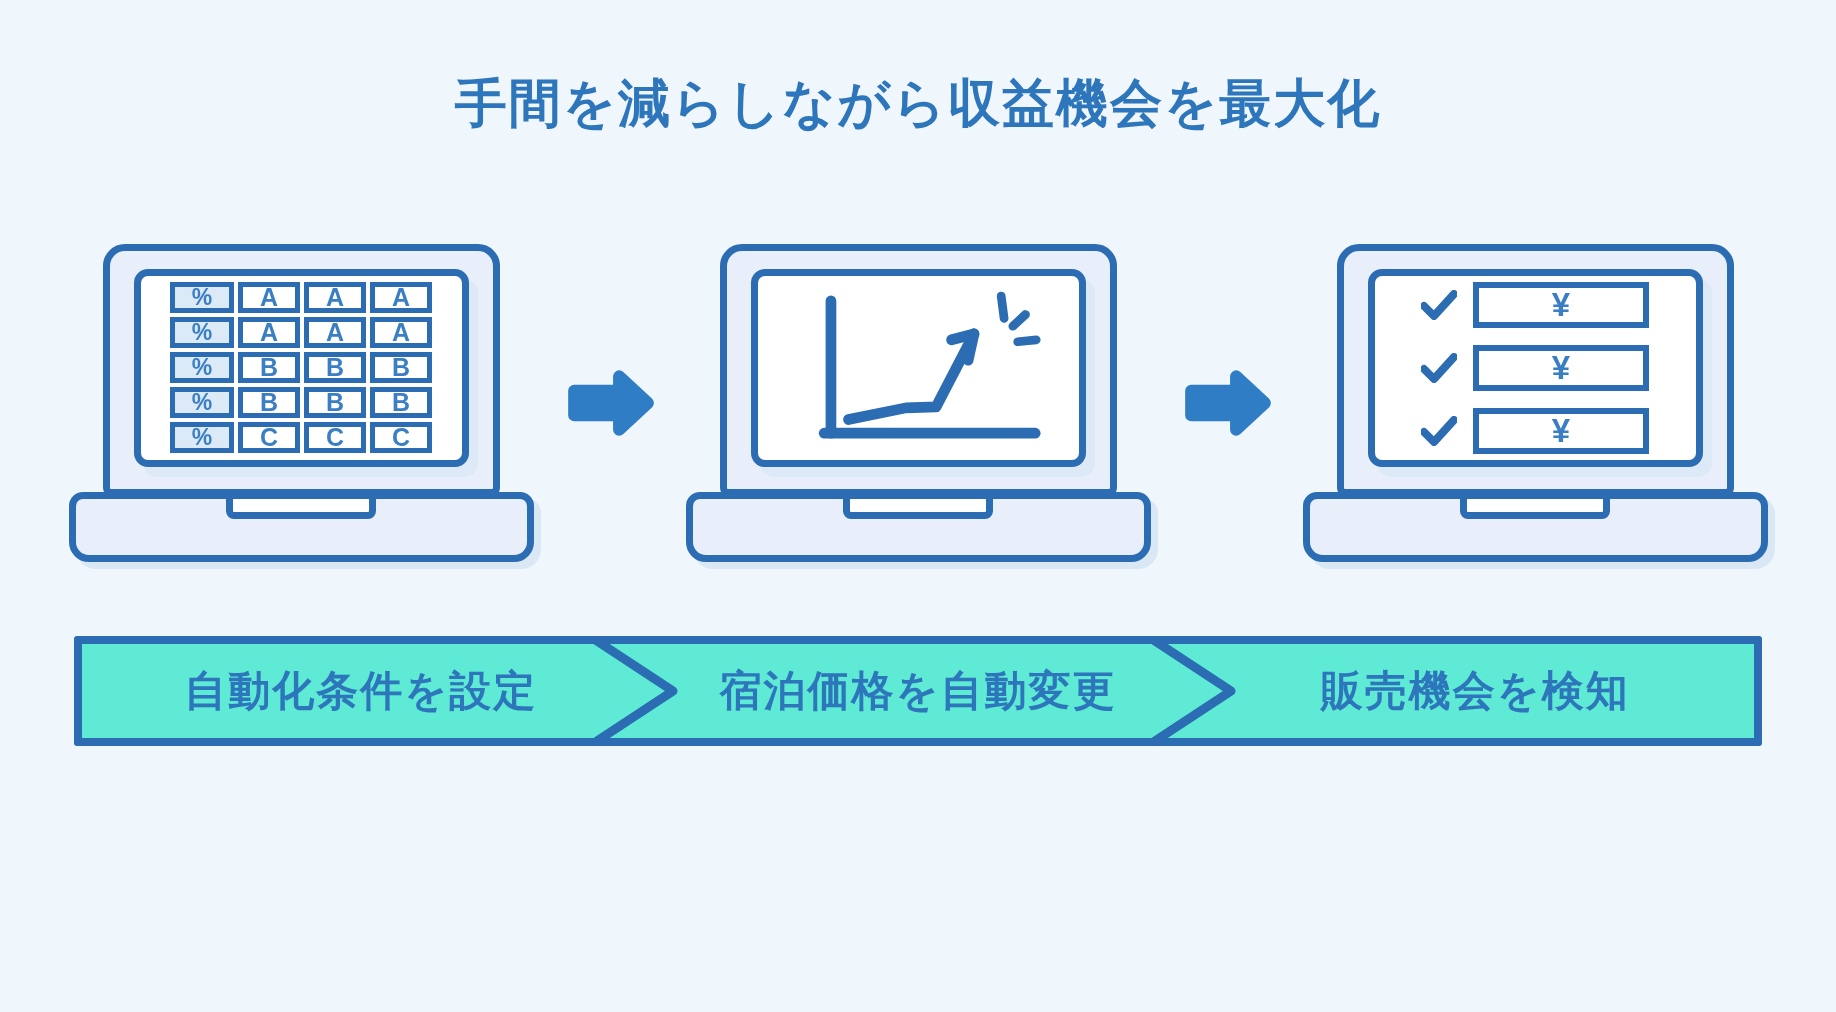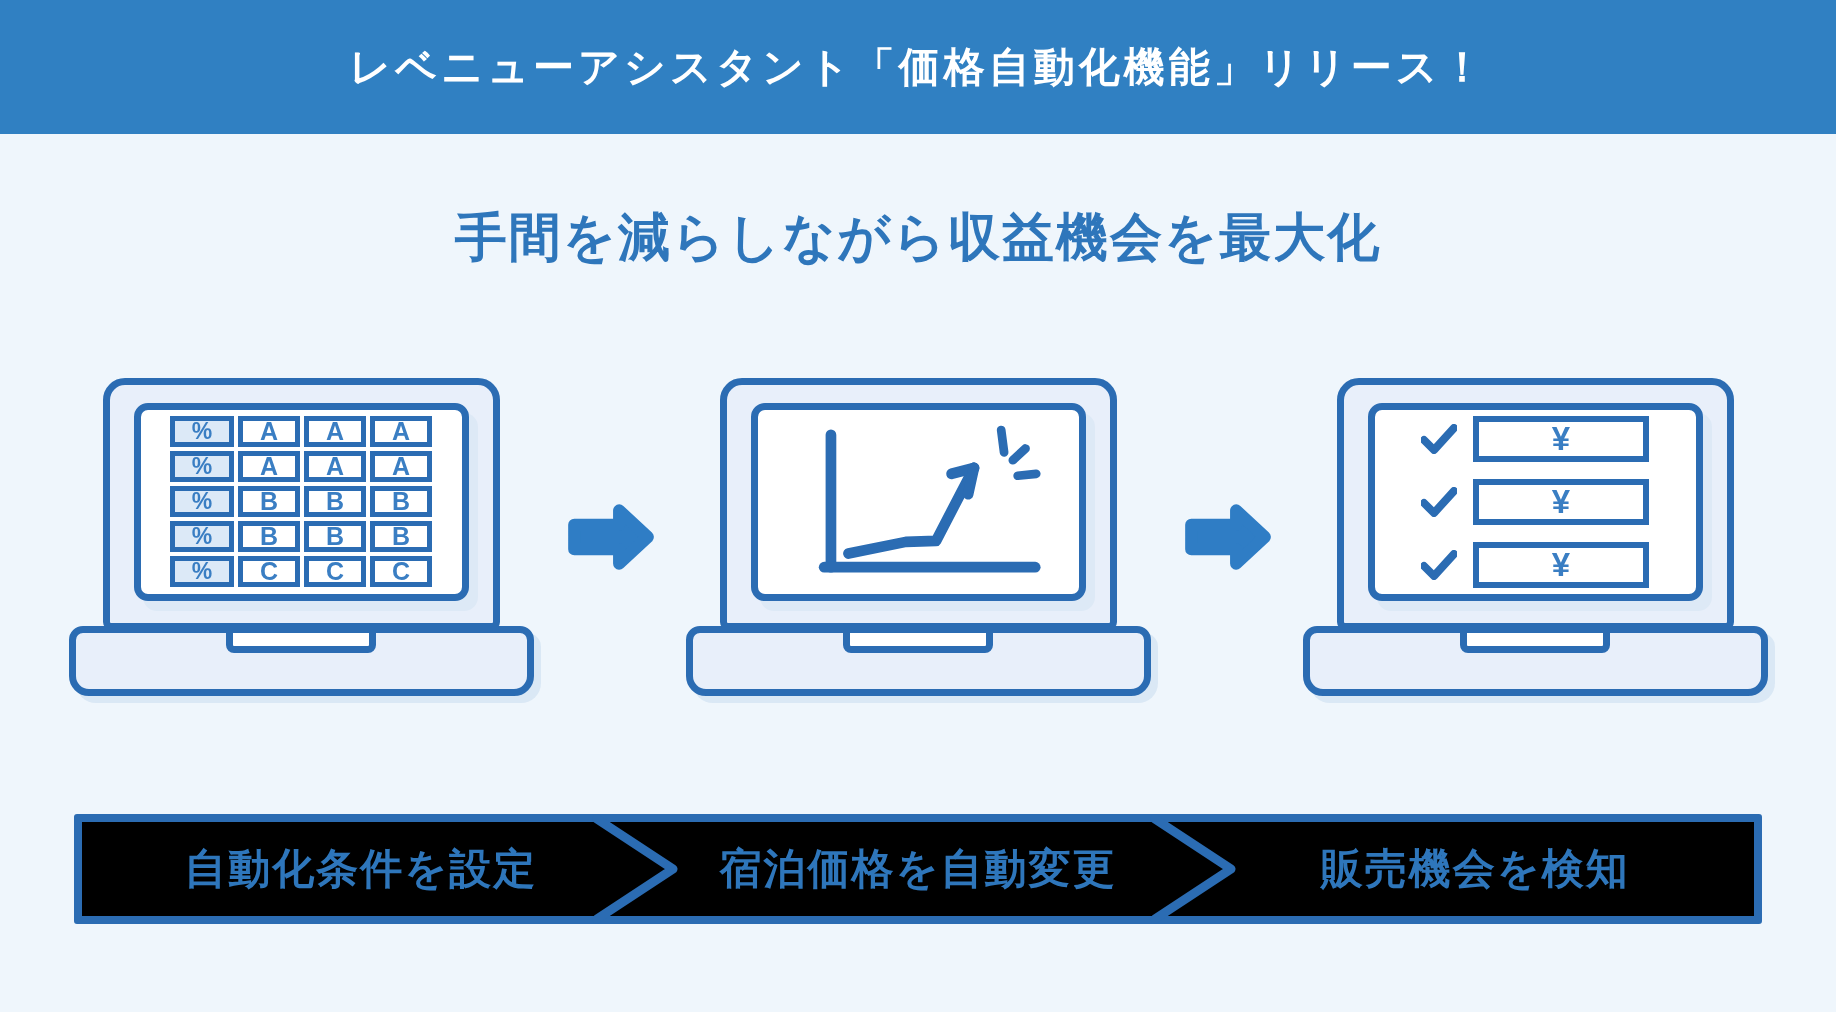--- a/index.html
+++ b/index.html
@@ -98,23 +98,23 @@
     font-size:33px;font-weight:bold;color:var(--glyph);
   }
 
   
   .flow-arrow{width:100px;height:90px;margin:0 26px;flex:0 0 auto;}
   .flow-arrow path{fill:var(--arrow);stroke:var(--arrow);stroke-width:12;stroke-linejoin:round;}
 
   
   .steps{
     position:relative;
-    margin:118px 74px 0;
+    margin:74px 74px 0;
     height:110px;
-    background:#000000;
+    background:#5eead4;
     border:8px solid var(--line);
     border-radius:3px;
     display:flex;
   }
   .step{flex:1;display:flex;align-items:center;justify-content:center;}
   .step-label{
     font-size:42px;font-weight:bold;color:var(--accent);letter-spacing:2px;
   }
   .divider{
     position:absolute;top:-8px;height:110px;width:92px;pointer-events:none;
@@ -125,23 +125,20 @@
   .divider polyline{
     fill:none;stroke:var(--line);stroke-width:9;
     stroke-linecap:round;stroke-linejoin:round;
   }
 </style>
 </head>
 <body>
 
 <div class="page">
 
-  <header class="banner">
-    <div class="banner-title">レベニューアシスタント「価格自動化機能」リリース！</div>
-  </header>
 
   <h1 class="headline">手間を減らしながら収益機会を最大化</h1>
 
   <section class="flow">
 
     <div class="laptop">
       <div class="bezel">
         <div class="screen">
           <div class="rate-table">
             <div class="rate-cell head">%</div>

